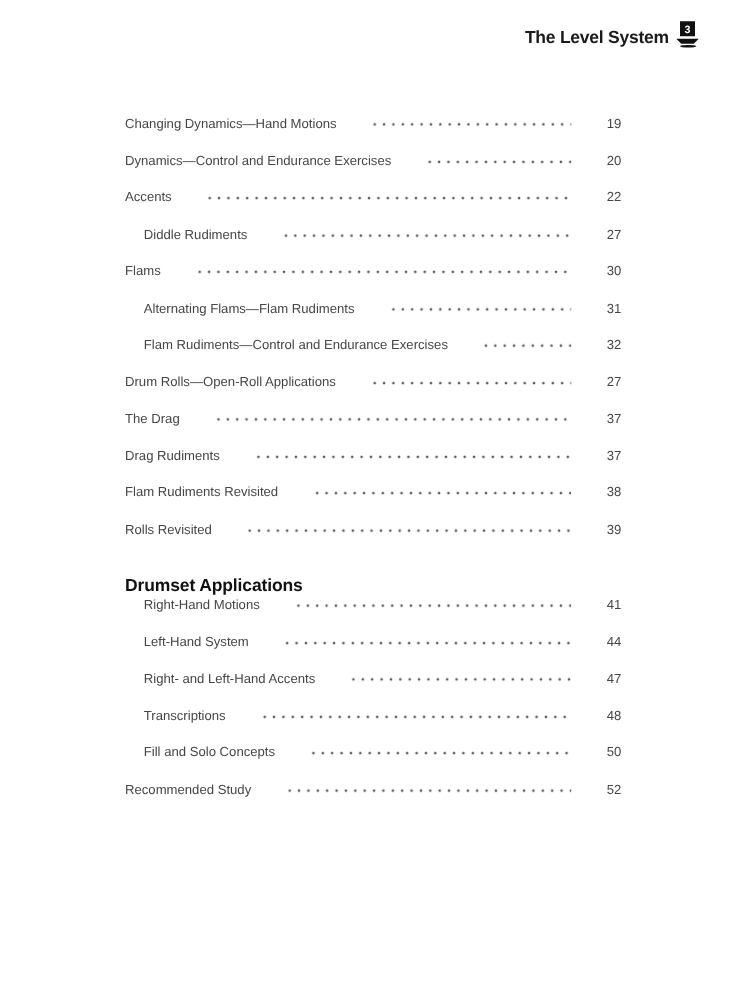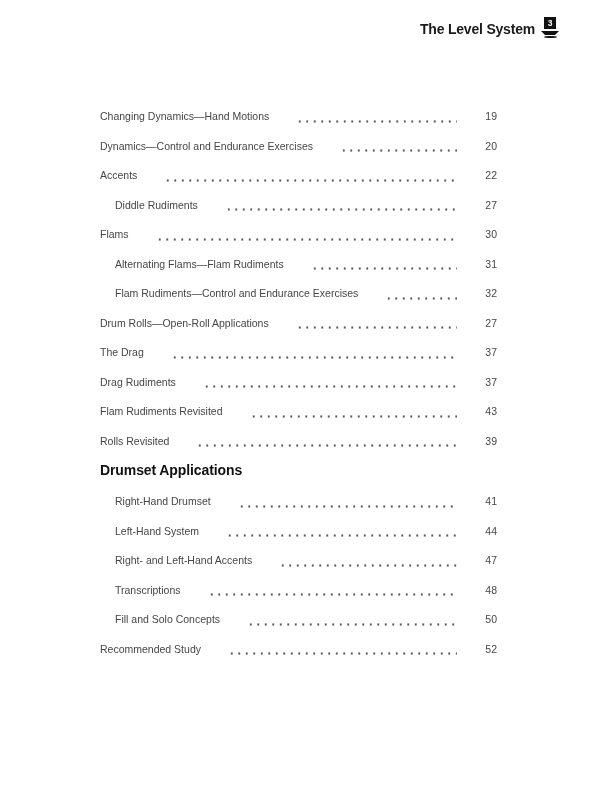--- a/index.html
+++ b/index.html
@@ -69,21 +69,21 @@
 
   
   #toc {
     position: absolute;
     top: 93px;
     left: 100px;
     width: 397px;
   }
   .toc-row {
     display: flex;
-    align-items: flex-end;
+    align-items: flex-start;
     height: 29.5px;
     font-size: 10.5px;
     line-height: 1.15;
     color: #464646;
     gap: 20px;
   }
   .toc-row.indent-1 .label { padding-left: 15px; }
   .label { white-space: nowrap; }
   .leader {
     flex: 1;
@@ -169,33 +169,33 @@
       <span class="page-num">37</span>
     </div>
       <div class="toc-row">
       <span class="label">Drag Rudiments</span>
       <span class="leader"></span>
       <span class="page-num">37</span>
     </div>
       <div class="toc-row">
       <span class="label">Flam Rudiments Revisited</span>
       <span class="leader"></span>
-      <span class="page-num">43</span>
+      <span class="page-num">38</span>
     </div>
       <div class="toc-row">
       <span class="label">Rolls Revisited</span>
       <span class="leader"></span>
       <span class="page-num">39</span>
     </div>
       <div class="toc-row heading">
       <span class="label">Drumset Applications</span>
 
     </div>
       <div class="toc-row indent-1">
-      <span class="label">Right-Hand Drumset</span>
+      <span class="label">Right-Hand Motions</span>
       <span class="leader"></span>
       <span class="page-num">41</span>
     </div>
       <div class="toc-row indent-1">
       <span class="label">Left-Hand System</span>
       <span class="leader"></span>
       <span class="page-num">44</span>
     </div>
       <div class="toc-row indent-1">
       <span class="label">Right- and Left-Hand Accents</span>

